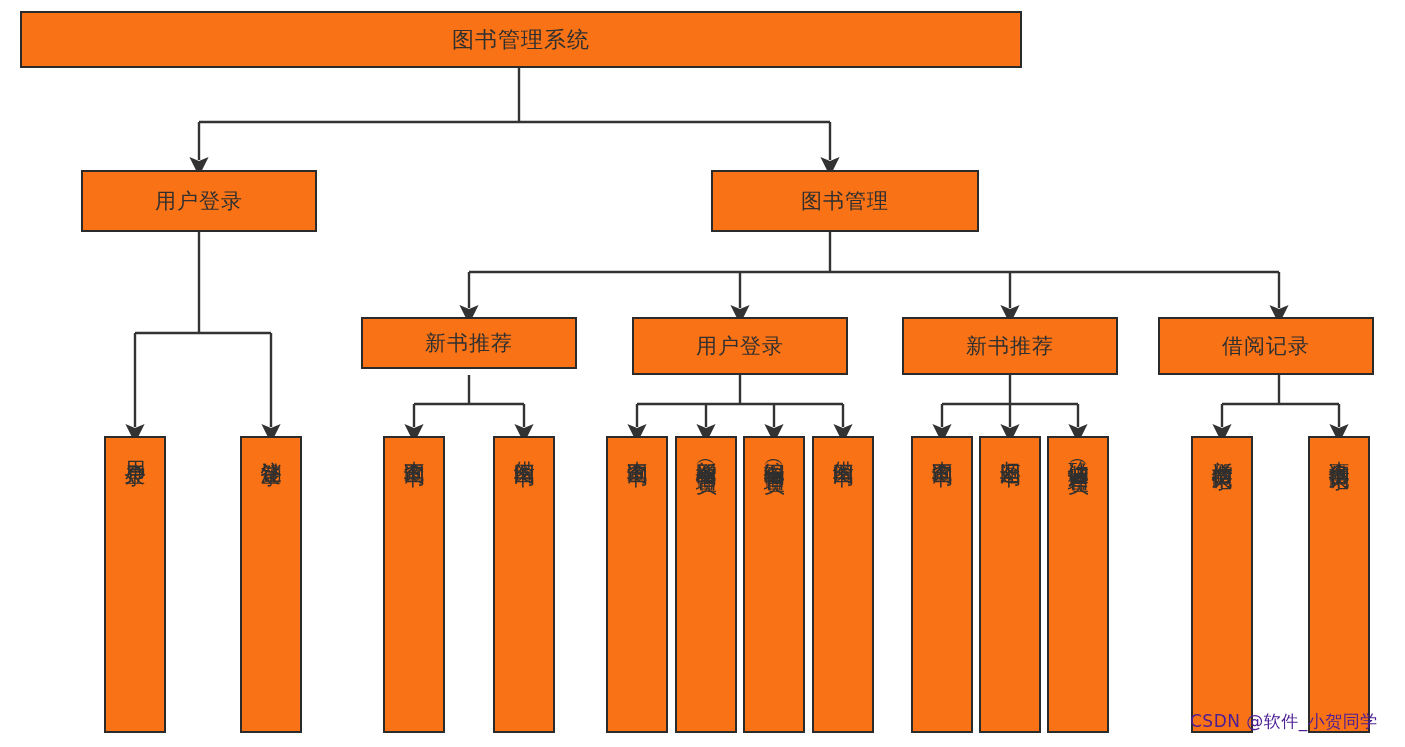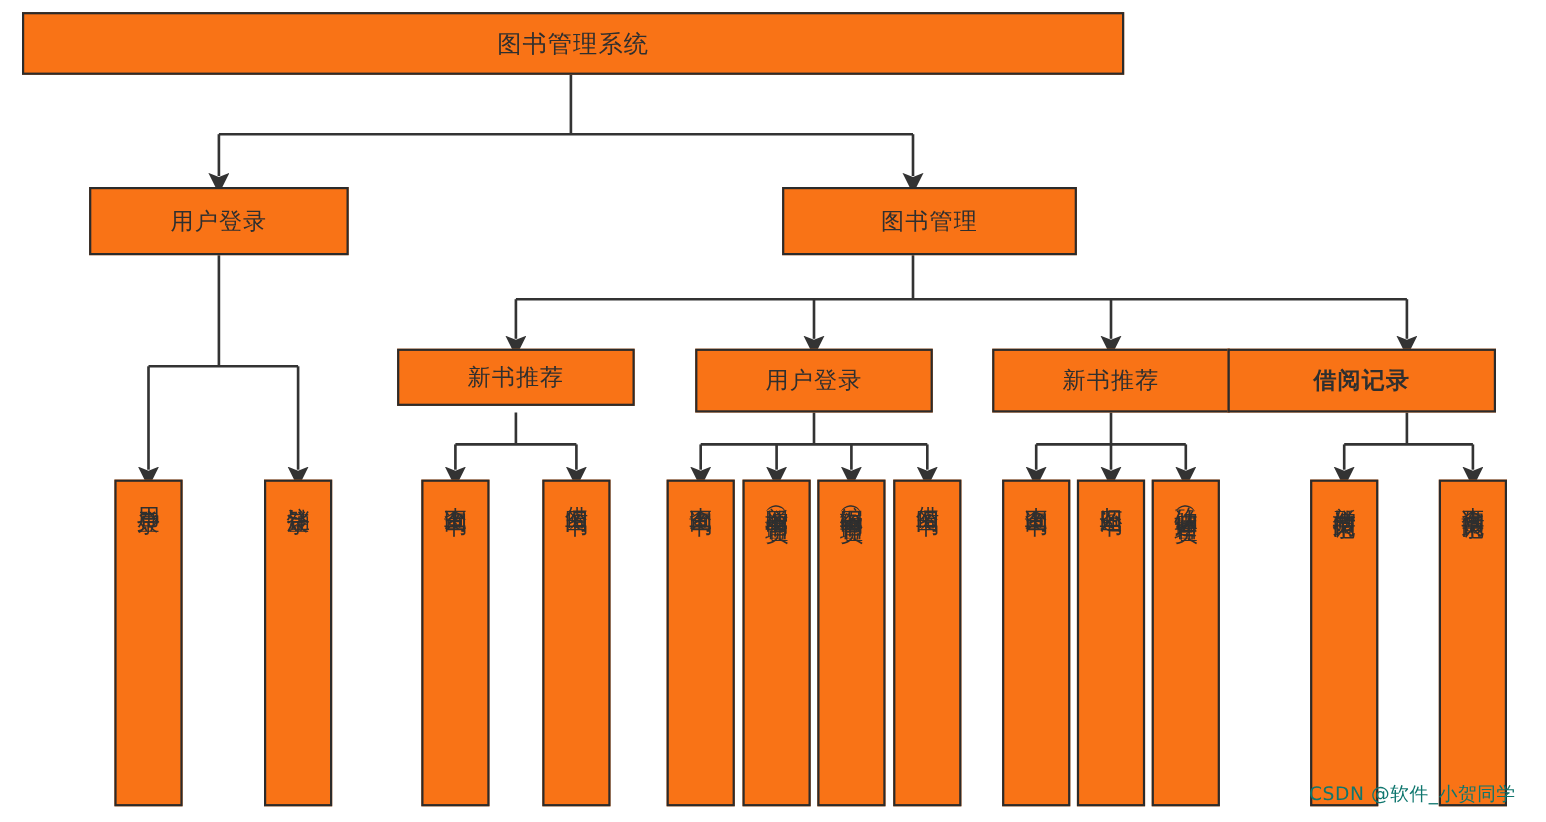--- a/index.html
+++ b/index.html
@@ -21,21 +21,21 @@
      writing-mode:vertical-rl;
      text-orientation:upright;
      font-size:21px;
      line-height:1.06;
      letter-spacing:2px;
      white-space:nowrap;
      color:#2f2f2f;
   }
 
   .watermark{position:absolute;left:1190px;top:710px;font-size:17px;
-             color:#0f766e;letter-spacing:0.5px;white-space:nowrap;}
+             color:#4c1d95;letter-spacing:0.5px;white-space:nowrap;}
 </style>
 </head>
 <body>
 
 <div id="stage">
 
   <svg class="lines" viewBox="0 0 1405 747">
     <defs>
       <marker id="arw" markerWidth="10" markerHeight="10" refX="1.2" refY="4" orient="auto" markerUnits="strokeWidth">
         <path d="M0,0 L8,4 L0,8 L1.6,4 z" fill="#333333"></path>
@@ -98,21 +98,21 @@
 
   <div class="node h" style="left:361px;top:317px;width:216px;height:52px;">
     <span>新书推荐</span>
   </div>
   <div class="node h" style="left:632px;top:317px;width:216px;height:58px;">
     <span>用户登录</span>
   </div>
   <div class="node h" style="left:902px;top:317px;width:216px;height:58px;">
     <span>新书推荐</span>
   </div>
-  <div class="node h" style="left:1116px;top:317px;width:244px;height:58px;font-weight:bold;">
+  <div class="node h" style="left:1158px;top:317px;width:216px;height:58px;">
     <span>借阅记录</span>
   </div>
 
   <div class="node v" style="left:104px;top:436px;width:62px;height:297px;">
     <span class="vtext">用户登录</span>
   </div>
   <div class="node v" style="left:240px;top:436px;width:62px;height:297px;">
     <span class="vtext">注销登录</span>
   </div>
 

